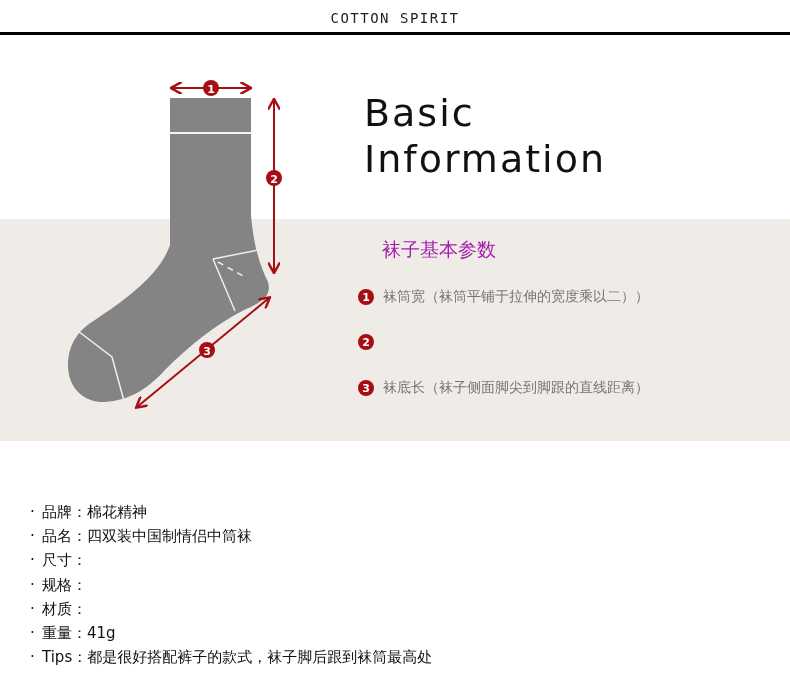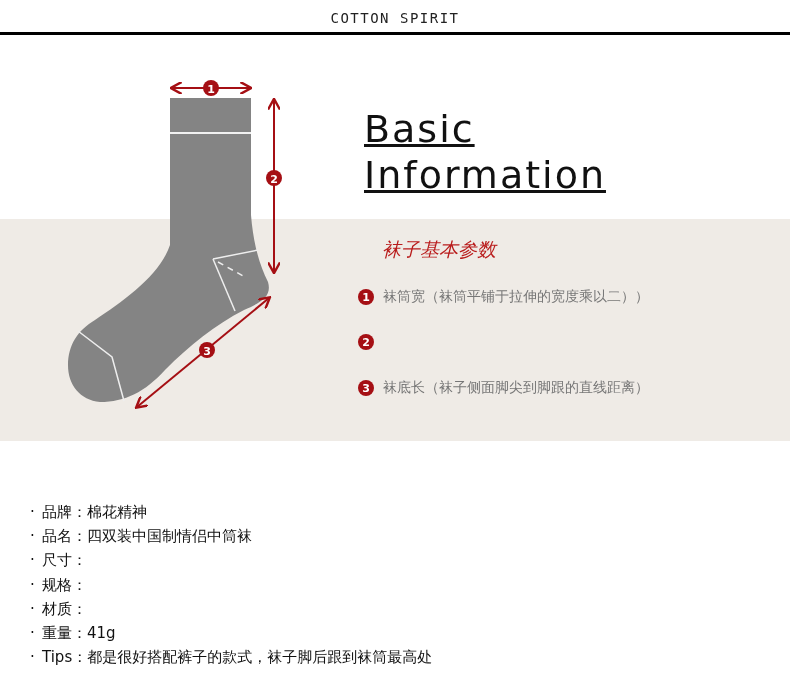--- a/index.html
+++ b/index.html
@@ -4,23 +4,23 @@
 <style>
   html, body { margin:0; padding:0; }
   body { width:790px; height:699px; background:#ffffff; position:relative; overflow:hidden;
          font-family:"DejaVu Sans", sans-serif; color:#222; }
   .header { position:absolute; left:0; top:0; width:790px; height:34px; }
   .brand { position:absolute; left:0; width:790px; top:10px; text-align:center;
            font-family:"DejaVu Sans Mono", monospace; font-size:14px; letter-spacing:1.5px; color:#222; }
   .rule { position:absolute; left:0; top:32px; width:790px; height:3px; background:#000; }
   .band { position:absolute; left:0; top:219px; width:790px; height:222px; background:#efebe6; }
   .diagram { position:absolute; left:0; top:0; width:320px; height:460px; }
-  .title-en { position:absolute; left:364px; top:106px; font-family:"DejaVu Sans", sans-serif;
-              font-size:38px; line-height:46px; letter-spacing:2px; color:#111;text-decoration:underline; }
-  .title-cn { position:absolute; left:382px; top:237px; font-size:19px; color:#b91c1c;font-style:italic; }
+  .title-en { position:absolute; left:364px; top:90px; font-family:"DejaVu Sans", sans-serif;
+              font-size:38px; line-height:46px; letter-spacing:2px; color:#111; }
+  .title-cn { position:absolute; left:382px; top:237px; font-size:19px; color:#a21caf; }
   .param { position:absolute; left:358px; font-size:14px; color:#777; display:flex; align-items:center; }
   .num { width:16px; height:16px; border-radius:50%; background:#a50f14; color:#fff; font-size:11px;
          font-weight:bold; display:inline-flex; align-items:center; justify-content:center; margin-right:9px; }
   .specs { position:absolute; left:30px; top:500px; font-size:15px; color:#111; line-height:24.2px; }
   .spec-row { display:flex; white-space:nowrap; }
   .bullet { width:12px; }
 </style>
 </head>
 <body>
 

